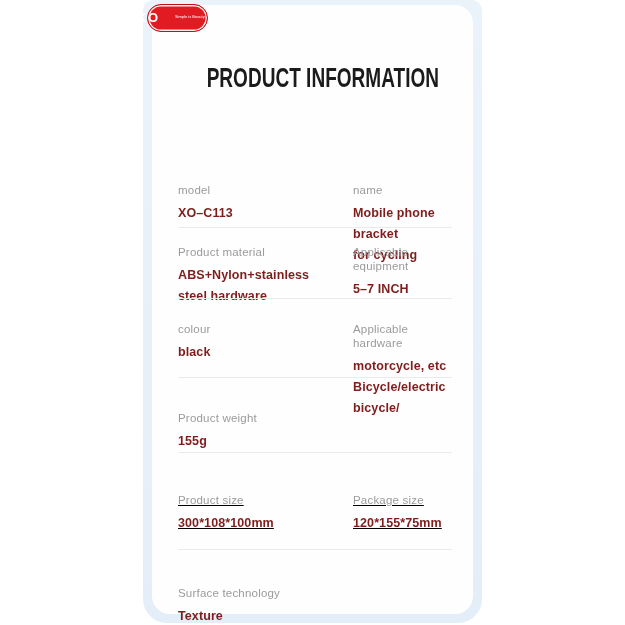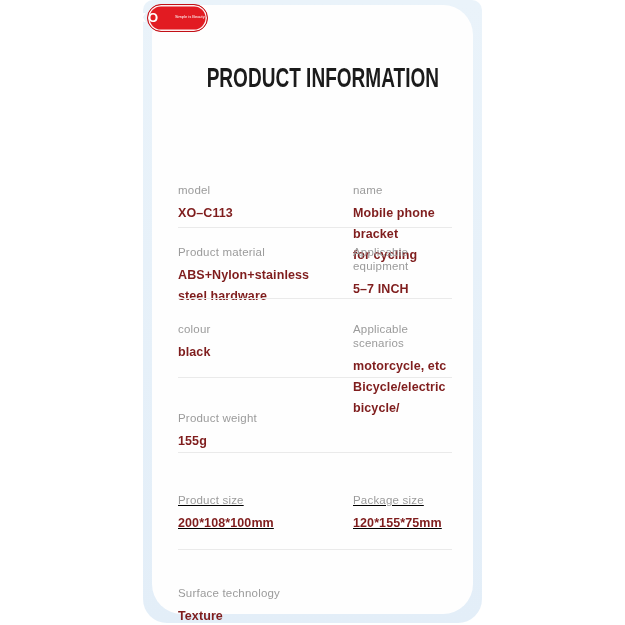--- a/index.html
+++ b/index.html
@@ -15,21 +15,21 @@
     left: 143px; top: 0;
     width: 339px; height: 623px;
     background: linear-gradient(180deg, #eaf3fa 0%, #e3eef8 100%);
     border-radius: 10px 10px 24px 24px;
   }
   .card {
     position: absolute;
     left: 9px; top: 5px;
     width: 321px; height: 609px;
     background: #fefefe;
-    border-radius: 30px;
+    border-radius: 18px;
     padding-left: 46px;
   }
   
   .logo {
     position: absolute;
     left: 4px; top: 4px;
     width: 61px; height: 28px;
     background: #e21b22;
     border: 1px solid #c20f16;
     border-radius: 15px;
@@ -169,21 +169,21 @@
 
     <div class="spec-row row3">
       <div class="cell left">
         <div class="spec-label">colour</div>
         <div class="spec-value">
           <div>black</div>
           <div></div>
         </div>
       </div>
       <div class="cell right">
-        <div class="spec-label">Applicable scenarios</div>
+        <div class="spec-label">Applicable hardware</div>
         <div class="spec-value">
           <div>motorcycle, etc</div>
           <div>Bicycle/electric bicycle/</div>
         </div>
       </div>
     </div>
     <div class="divider d3"></div>
 
     <div class="spec-row row4">
       <div class="cell left">
@@ -200,21 +200,21 @@
           <div></div>
         </div>
       </div>
     </div>
     <div class="divider d4"></div>
 
     <div class="spec-row row5">
       <div class="cell left">
         <div class="spec-label">Product size</div>
         <div class="spec-value">
-          <div>200*108*100mm</div>
+          <div>300*108*100mm</div>
           <div></div>
         </div>
       </div>
       <div class="cell right">
         <div class="spec-label">Package size</div>
         <div class="spec-value">
           <div>120*155*75mm</div>
           <div></div>
         </div>
       </div>

